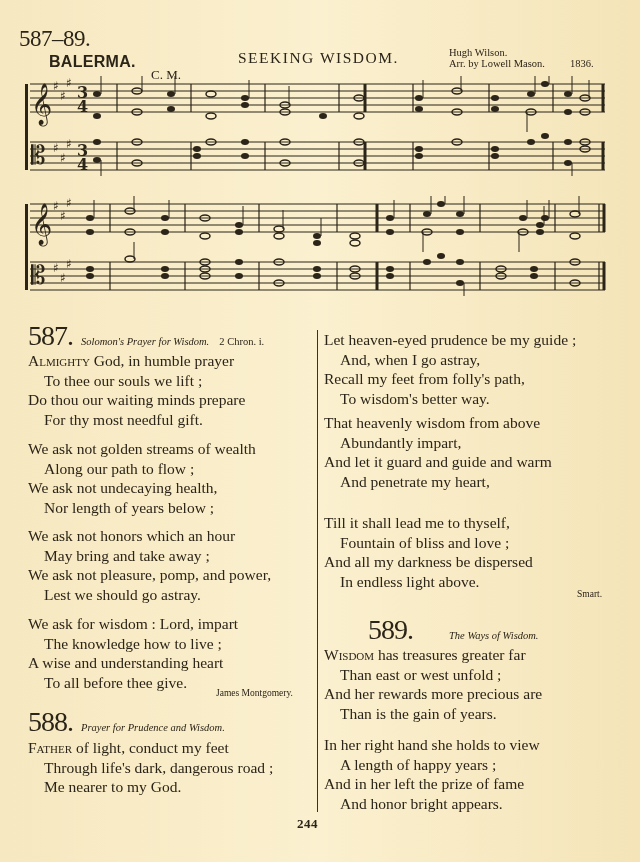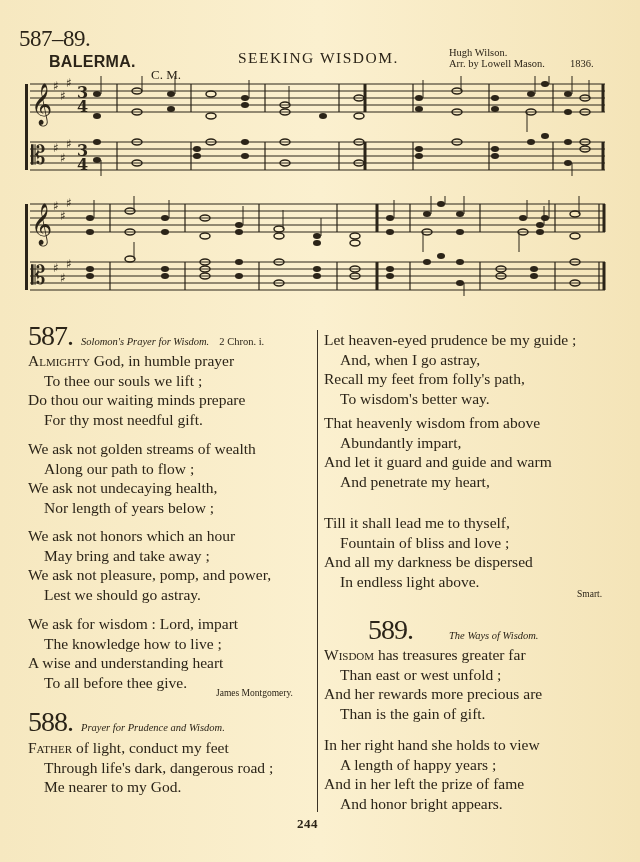--- a/index.html
+++ b/index.html
@@ -375,21 +375,21 @@
 <div class="attrib" style="left:577px; top:589px;">Smart.</div>
 
 <div class="hymn-head" style="left:324px; top:614px;margin-left:44px;">
   <span class="hymn-num">589.</span>
   <span class="hymn-title" style="margin-left:36px">The Ways of Wisdom.</span>
 </div>
 <div class="stanza" style="left:324px; top:645px;">
   <span class="ln"><span class="sc">Wisdom</span><span> has treasures greater far</span></span>
   <span class="ln ind">Than east or west unfold ;</span>
   <span class="ln">And her rewards more precious are</span>
-  <span class="ln ind">Than is the gain of gift.</span>
+  <span class="ln ind">Than is the gain of years.</span>
 </div>
 <div class="stanza" style="left:324px; top:735px;">
   <span class="ln">In her right hand she holds to view</span>
   <span class="ln ind">A length of happy years ;</span>
   <span class="ln">And in her left the prize of fame</span>
   <span class="ln ind">And honor bright appears.</span>
 </div>
 
 <div class="page-num">244</div>
 

